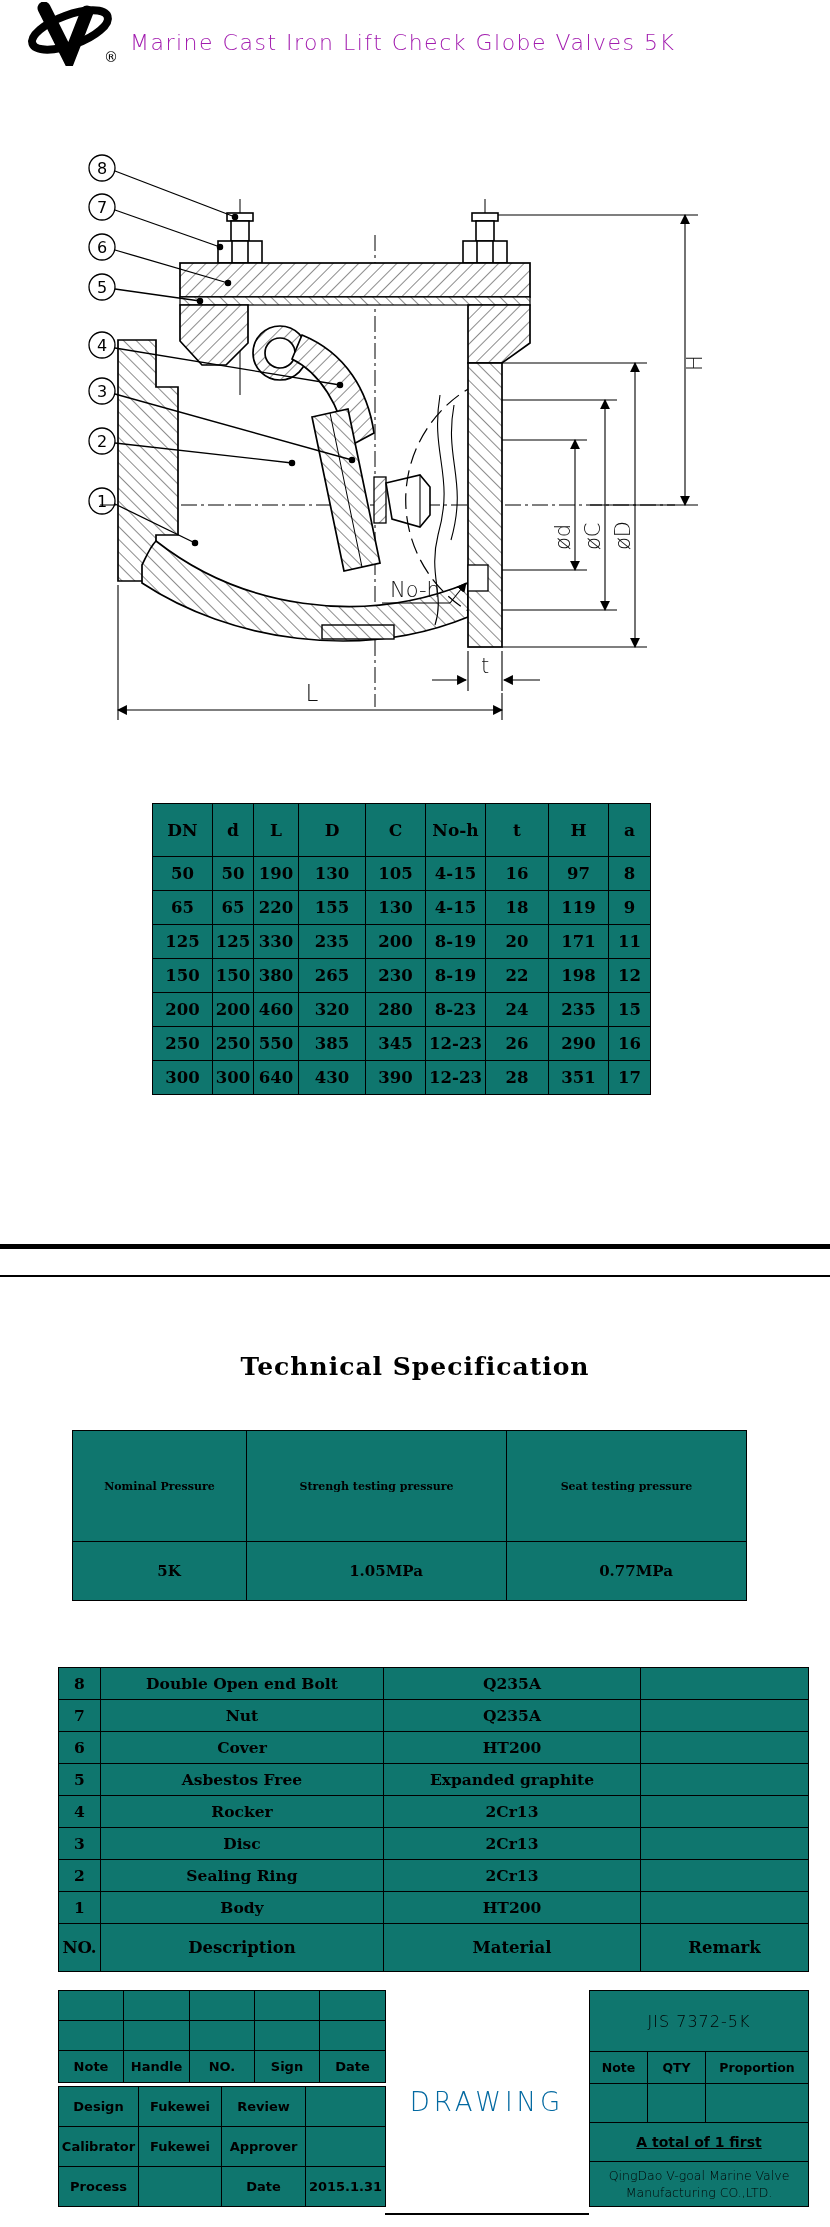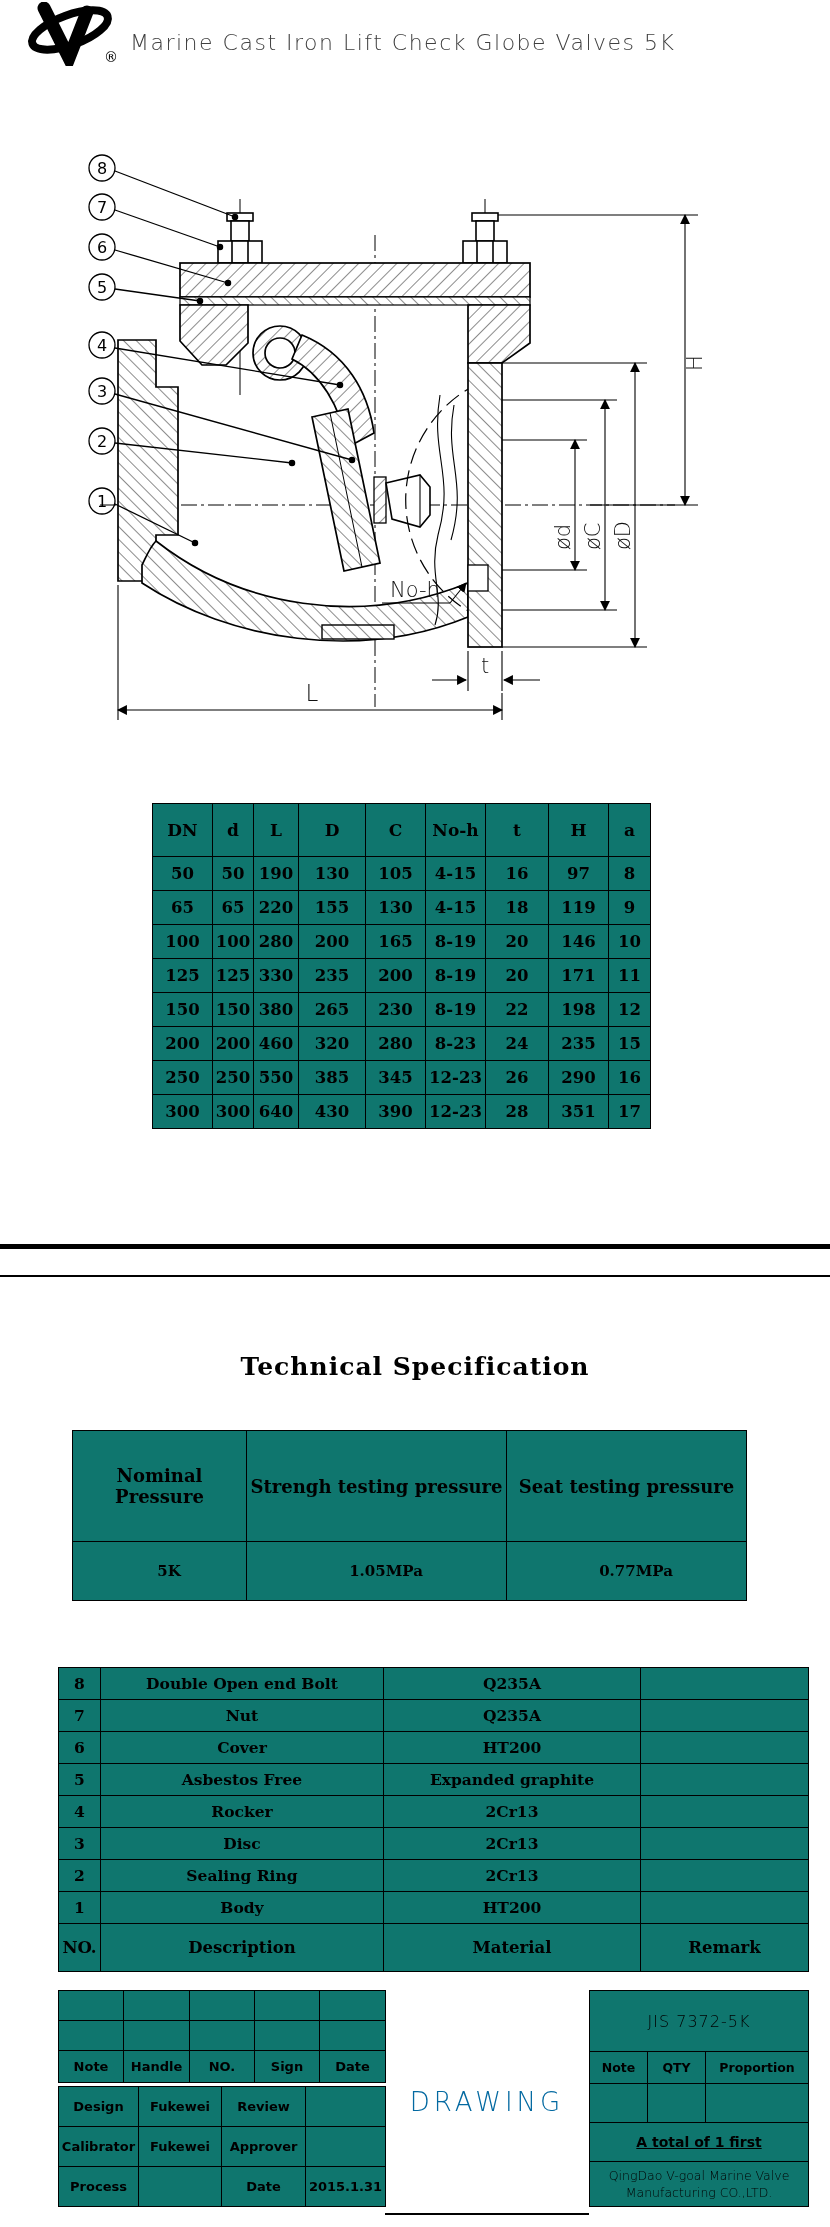--- a/index.html
+++ b/index.html
@@ -3,41 +3,41 @@
 <meta charset="utf-8">
 <style>
   html,body{margin:0;padding:0;background:#fff;}
   .page{position:relative;width:830px;height:2227px;background:#fff;overflow:hidden;
         font-family:"DejaVu Sans",sans-serif;color:#000;}
 
   
   .logo{position:absolute;left:24px;top:2px;}
   .main-title{position:absolute;left:130px;top:30px;width:690px;
       font-family:"DejaVu Sans",sans-serif;font-weight:300;font-size:22px;
-      letter-spacing:1.5px;color:#404040;white-space:nowrap;}
+      letter-spacing:1.5px;color:#a21caf;white-space:nowrap;}
 
   
   .draw{position:absolute;left:30px;top:95px;}
 
   
   table{border-collapse:collapse;table-layout:fixed;position:absolute;background:#0f766e;}
   th,td{border:1.6px solid #000;text-align:center;vertical-align:middle;padding:0;overflow:hidden;}
   .bold-serif th,.bold-serif td{font-family:"DejaVu Serif","Liberation Serif",serif;font-weight:bold;}
 
   .dim{left:152px;top:803px;width:498px;}
   .dim th{height:52px;font-size:17px;}
   .dim td{height:33px;font-size:16.5px;}
 
   .divider-thick{position:absolute;left:0;top:1244px;width:830px;height:5px;background:#000;}
   .divider-thin{position:absolute;left:0;top:1275px;width:830px;height:2px;background:#000;}
 
   .spec-title{position:absolute;left:0;top:1352px;width:830px;text-align:center;
       font-family:"DejaVu Serif","Liberation Serif",serif;font-weight:bold;font-size:25px;letter-spacing:1px;}
   .spec{left:72px;top:1430px;width:674px;}
-  .spec th{height:110px;font-size:18px;}
+  .spec th{height:110px;font-size:11px;}
   .spec td{height:58px;font-size:15px;padding-left:19px;}
 
   .parts{left:58px;top:1667px;width:750px;}
   .parts td{height:31px;font-size:15.5px;}
   .parts tfoot th{height:47px;font-size:16.5px;}
 
   
   .tl1{left:58px;top:1990px;width:327px;}
   .tl1 td{font-size:13px;font-weight:600;font-family:"DejaVu Sans",sans-serif;}
   .tl1 .er td{height:29px;}
@@ -251,31 +251,20 @@
         <td>65</td>
         <td>220</td>
         <td>155</td>
         <td>130</td>
         <td>4-15</td>
         <td>18</td>
         <td>119</td>
         <td>9</td>
       </tr>
         <tr>
-        <td>100</td>
-        <td>100</td>
-        <td>280</td>
-        <td>200</td>
-        <td>165</td>
-        <td>8-19</td>
-        <td>20</td>
-        <td>146</td>
-        <td>10</td>
-      </tr>
-        <tr>
         <td>125</td>
         <td>125</td>
         <td>330</td>
         <td>235</td>
         <td>200</td>
         <td>8-19</td>
         <td>20</td>
         <td>171</td>
         <td>11</td>
       </tr>

